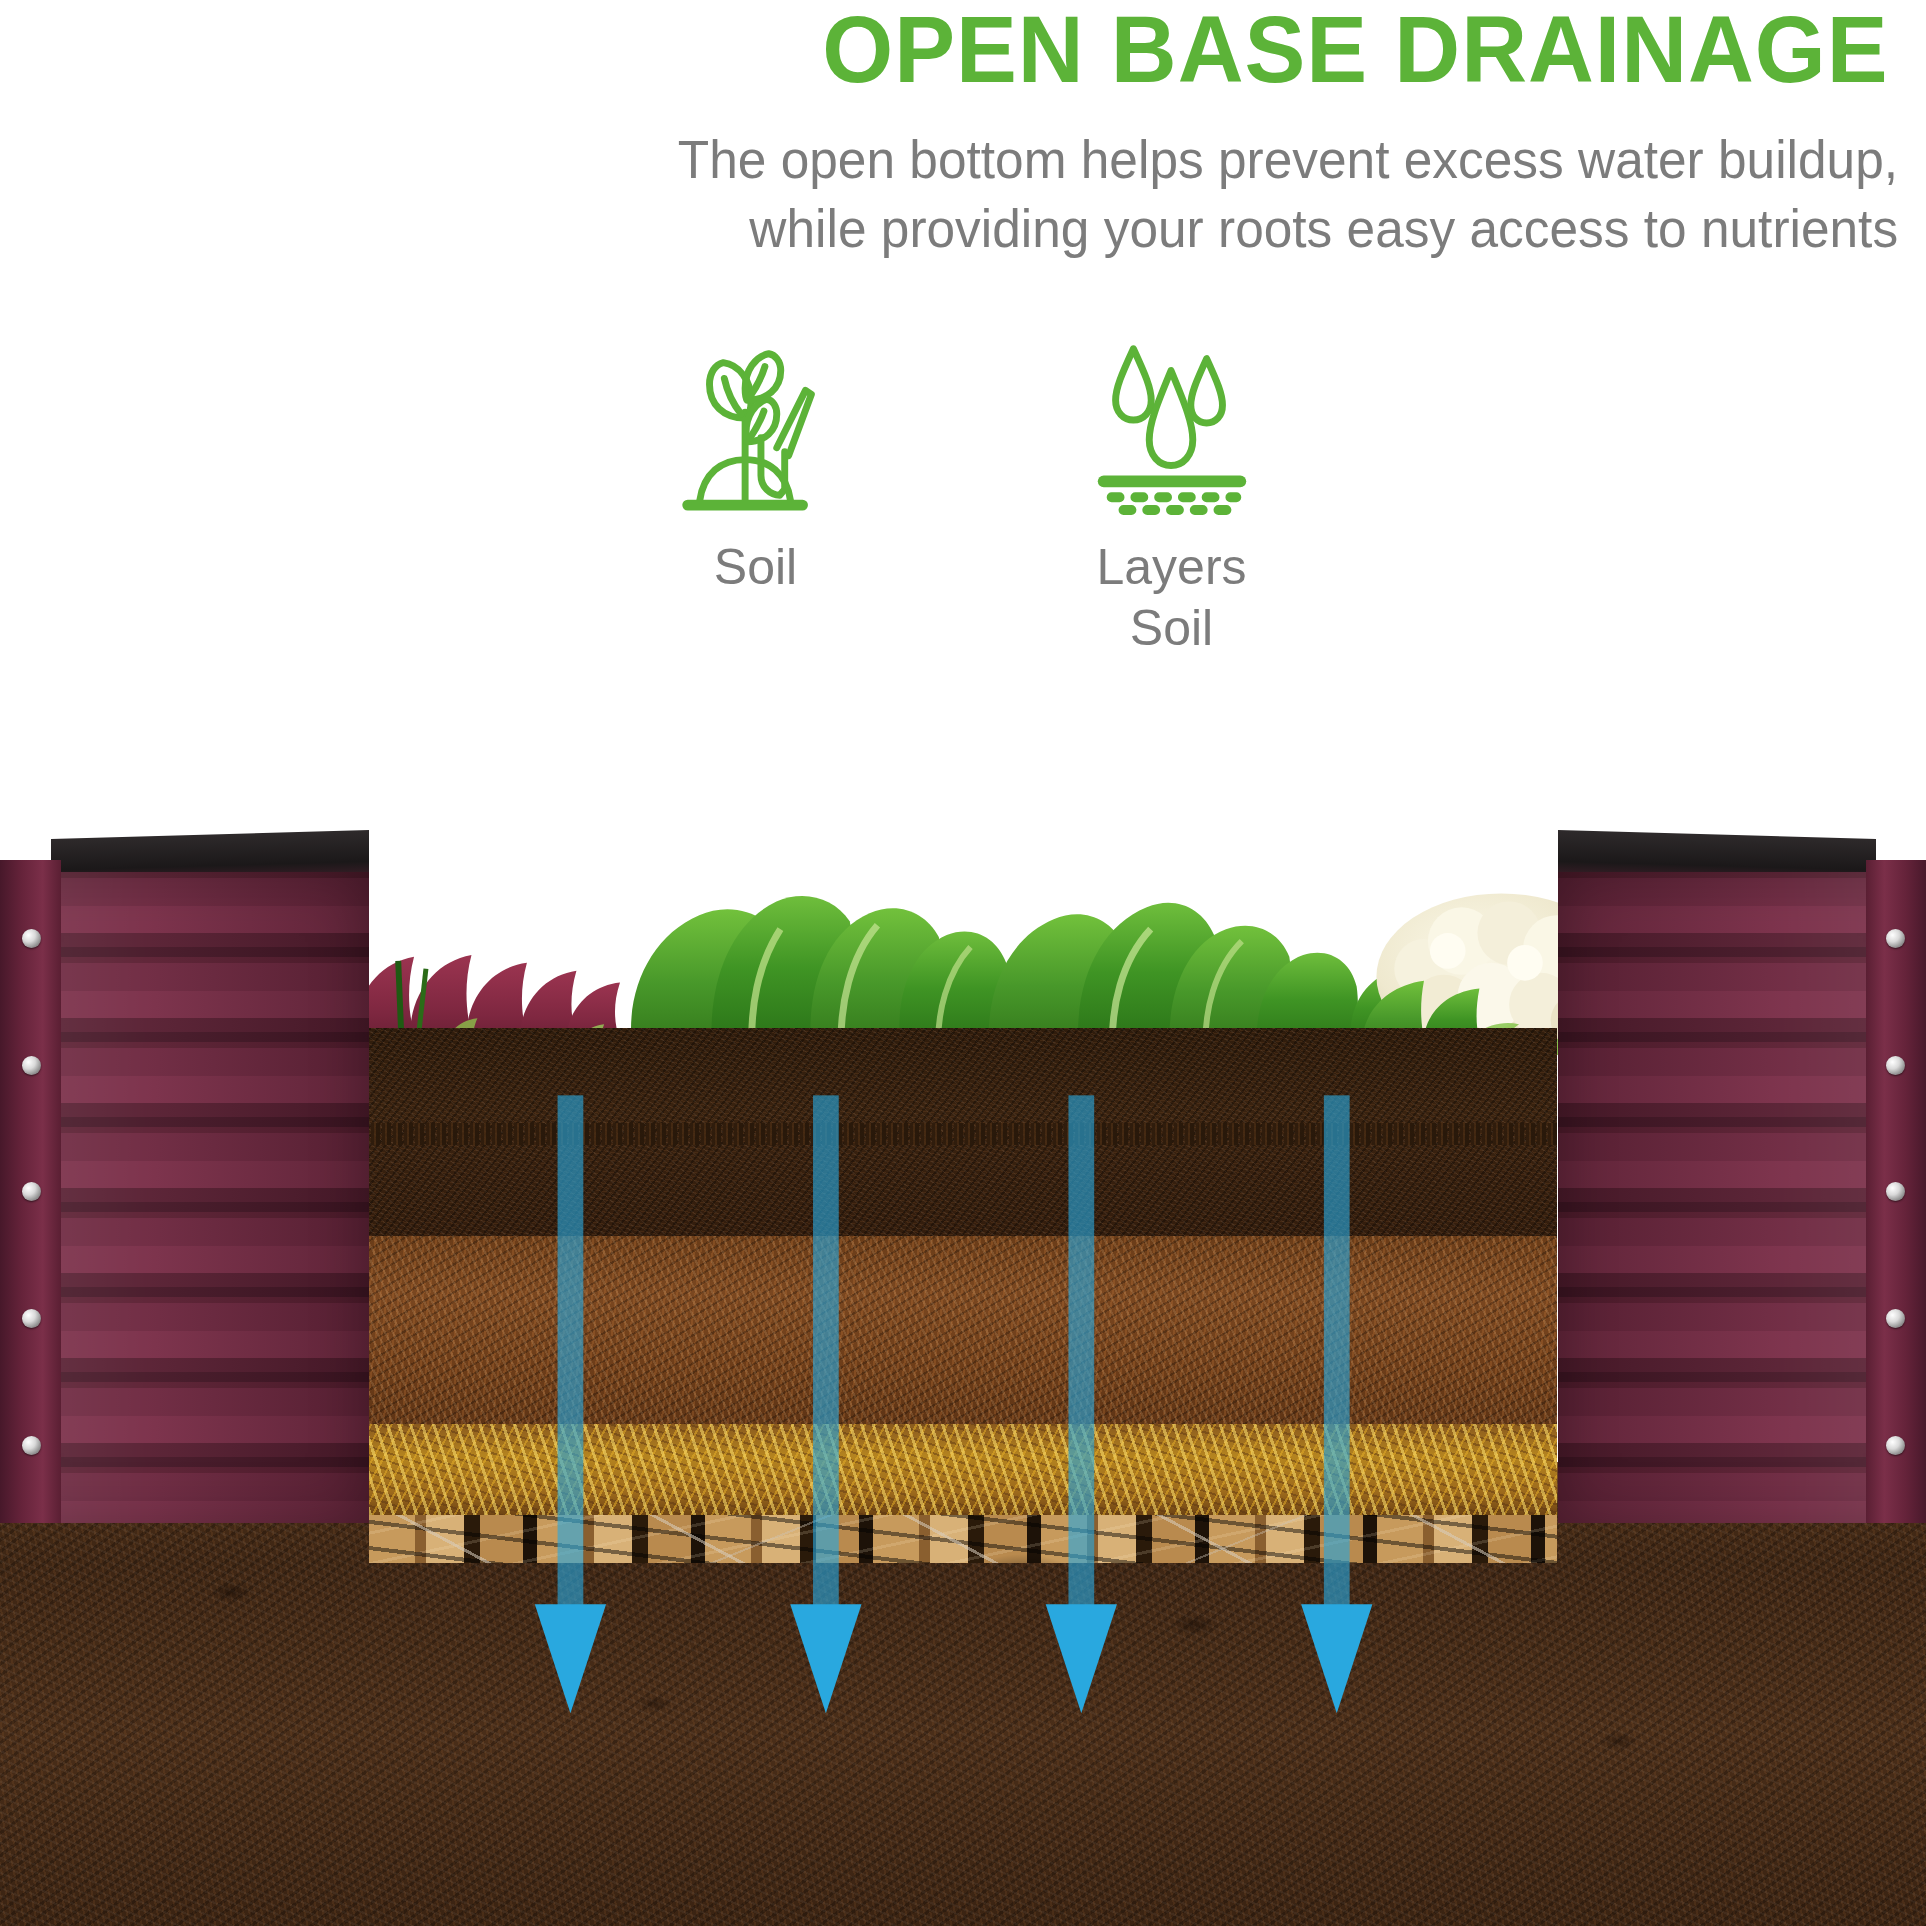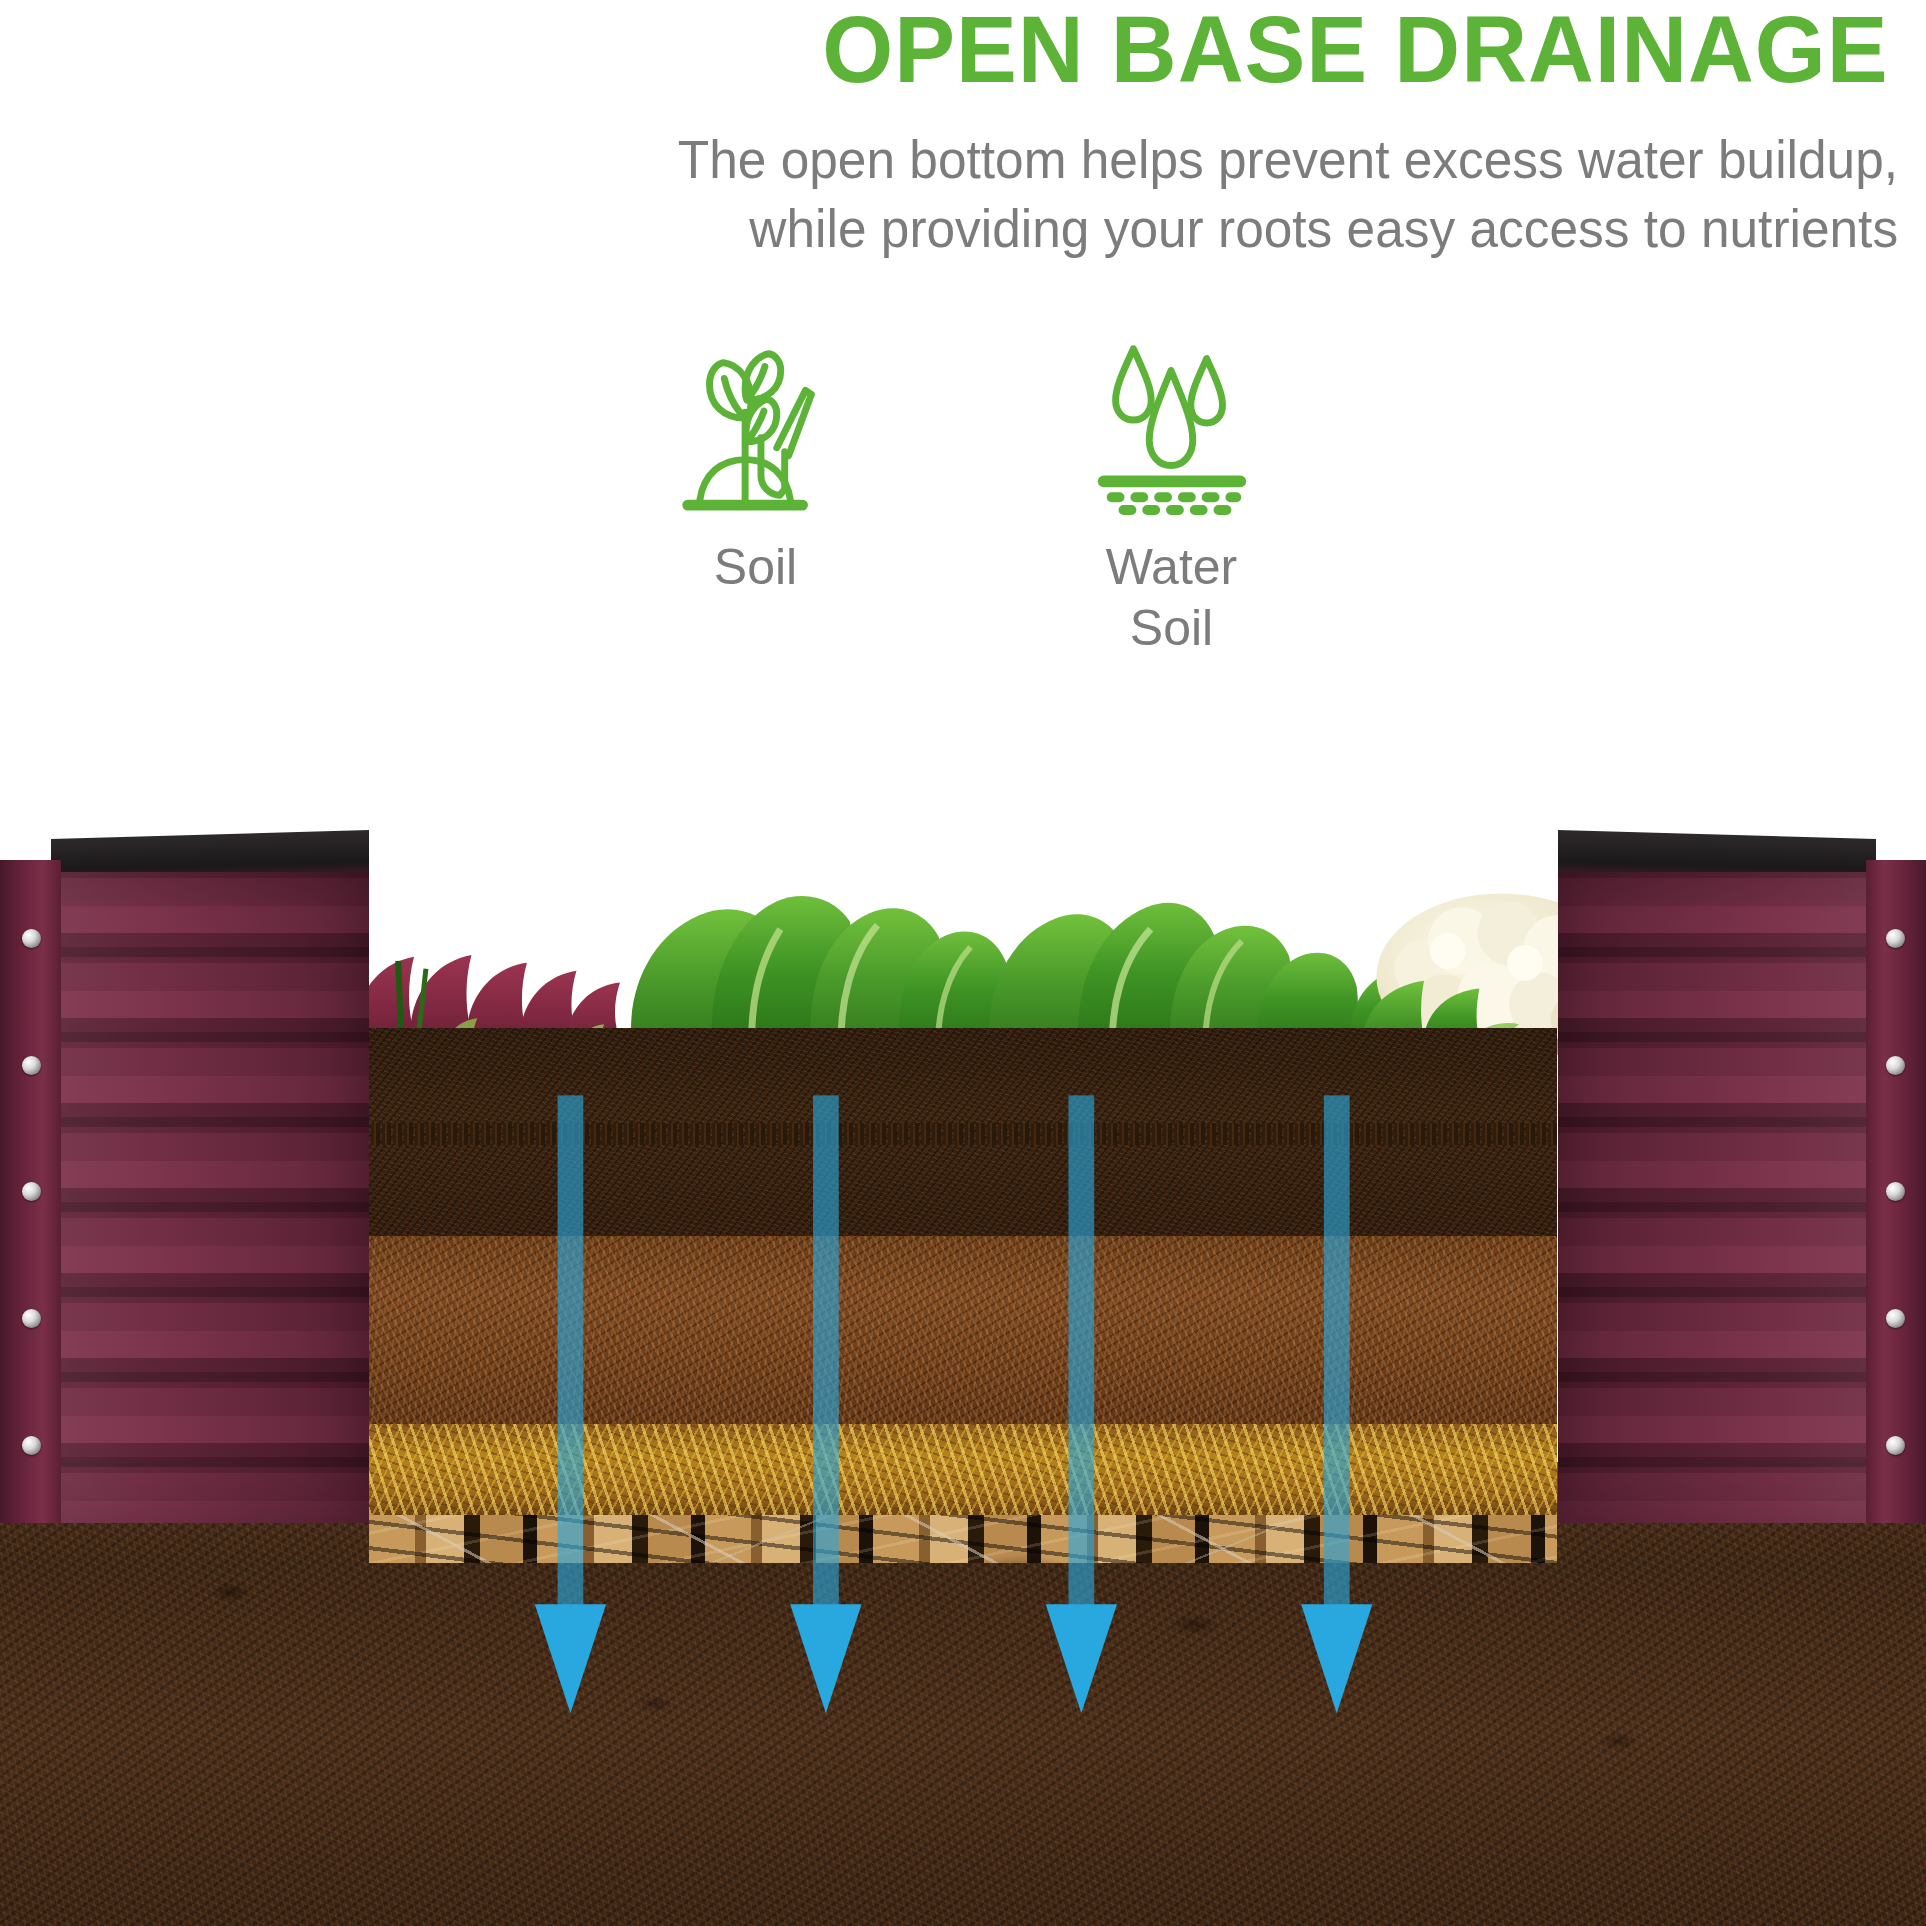--- a/index.html
+++ b/index.html
@@ -275,21 +275,21 @@
 
         <path d="M94 44 C79 80 72 98 72 114 C72 130 82 140 94 140 C106 140 116 130 116 114 C116 98 109 80 94 44 Z"></path>
 
         <path d="M26 156 L164 156" stroke-width="12"></path>
 
         <path d="M34 172 L42 172 M58 172 L66 172 M82 172 L90 172 M106 172 L114 172 M130 172 L138 172 M154 172 L160 172" stroke-width="10"></path>
         <path d="M46 185 L54 185 M70 185 L78 185 M94 185 L102 185 M118 185 L126 185 M142 185 L150 185" stroke-width="10"></path>
       </svg>
     </div>
     <div class="feature-label">
-      <span>Water</span>
+      <span>Layers</span>
       <span>Soil</span>
     </div>
   </div>
 
 </div>
 
 <div class="scene">
 
   <div class="ground">
     <div class="ground-top-fringe"></div>

